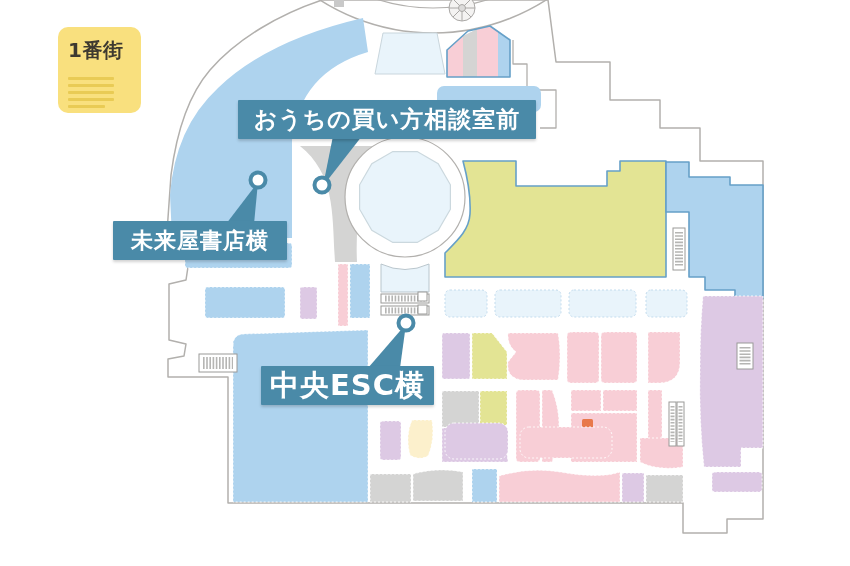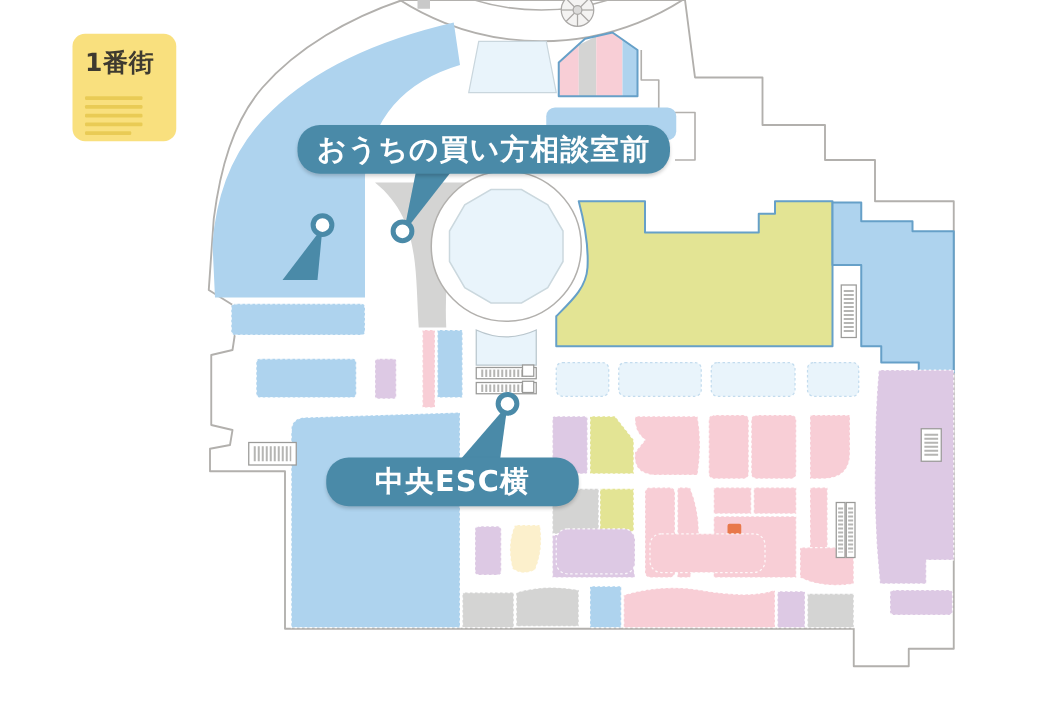--- a/index.html
+++ b/index.html
@@ -40,29 +40,29 @@
   .esc-stripes{stroke:#b5b5b3;stroke-dasharray:1.6 1.6;fill:none;}
   .marker{fill:#ffffff;stroke:var(--callout-teal);stroke-width:4;}
   .tail{fill:var(--callout-teal);}
 
   
   .callout{
     position:absolute;
     display:flex;align-items:center;justify-content:center;
     background:var(--callout-teal);
     color:#fff;font-weight:bold;
-    border-radius:18px;
+    border-radius:1px;
     letter-spacing:1px;
     box-shadow:0 2px 3px rgba(0,0,0,.18);
     z-index:5;
     white-space:nowrap;
   }
   .callout-1{left:238px;top:100px;width:298px;height:39px;font-size:23px;}
   .callout-2{left:113px;top:221px;width:174px;height:39px;font-size:22px;}
-  .callout-3{left:261px;top:366px;width:202px;height:39px;font-size:23px;}
+  .callout-3{left:261px;top:366px;width:173px;height:39px;font-size:29px;}
 
   
   .badge-card{
     position:absolute;left:58px;top:27px;width:83px;height:86px;
     background:var(--badge-yellow);border-radius:10px;z-index:6;
   }
   .badge-title{
     position:absolute;left:10px;top:10px;width:66px;
     font-size:20px;font-weight:bold;color:#3e3a30;letter-spacing:.5px;
   }
@@ -219,20 +219,23 @@
     <polygon class="tail" points="368,368 400,368 406,324"></polygon>
 
     <circle class="marker" cx="322" cy="185" r="7.5"></circle>
     <circle class="marker" cx="258" cy="180" r="7.5"></circle>
     <circle class="marker" cx="406" cy="323" r="7.5"></circle>
   </svg>
 
   <div class="callout callout-1">
     <span>おうちの買い方相談室前</span>
   </div>
+  <div class="callout callout-2">
+    <span>未来屋書店横</span>
+  </div>
   <div class="callout callout-3">
     <span>中央ESC横</span>
   </div>
 
   <div class="badge-card">
     <div class="badge-title">1番街</div>
     <div class="badge-lines">
       <i></i>
         <i></i>
         <i></i>

